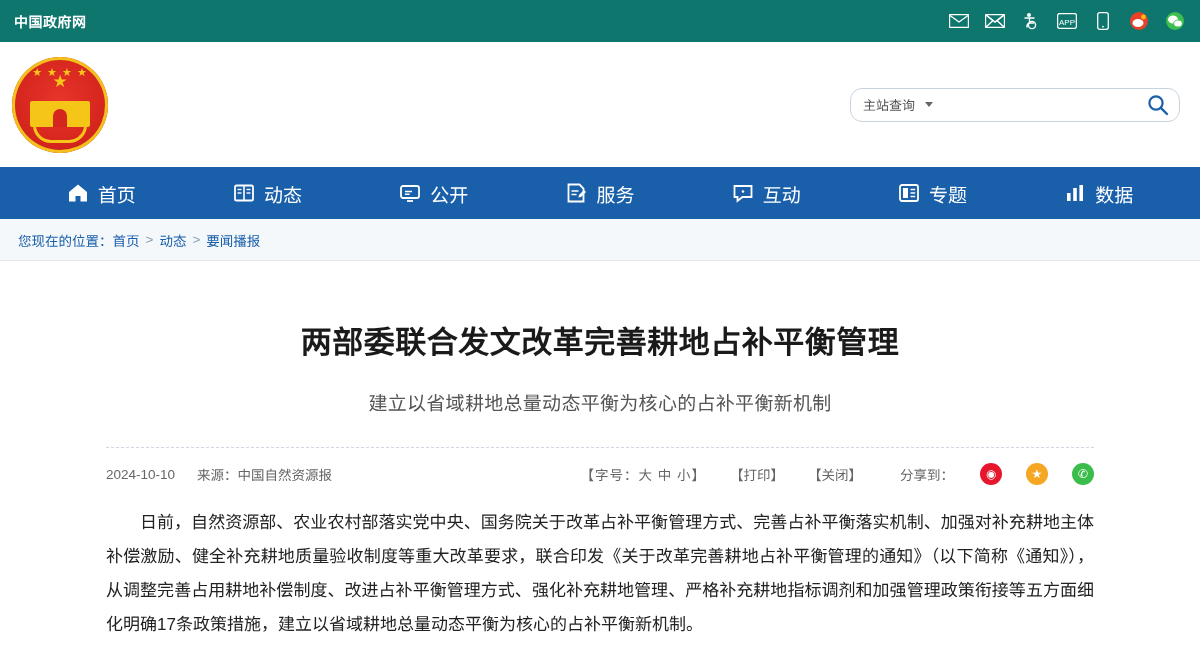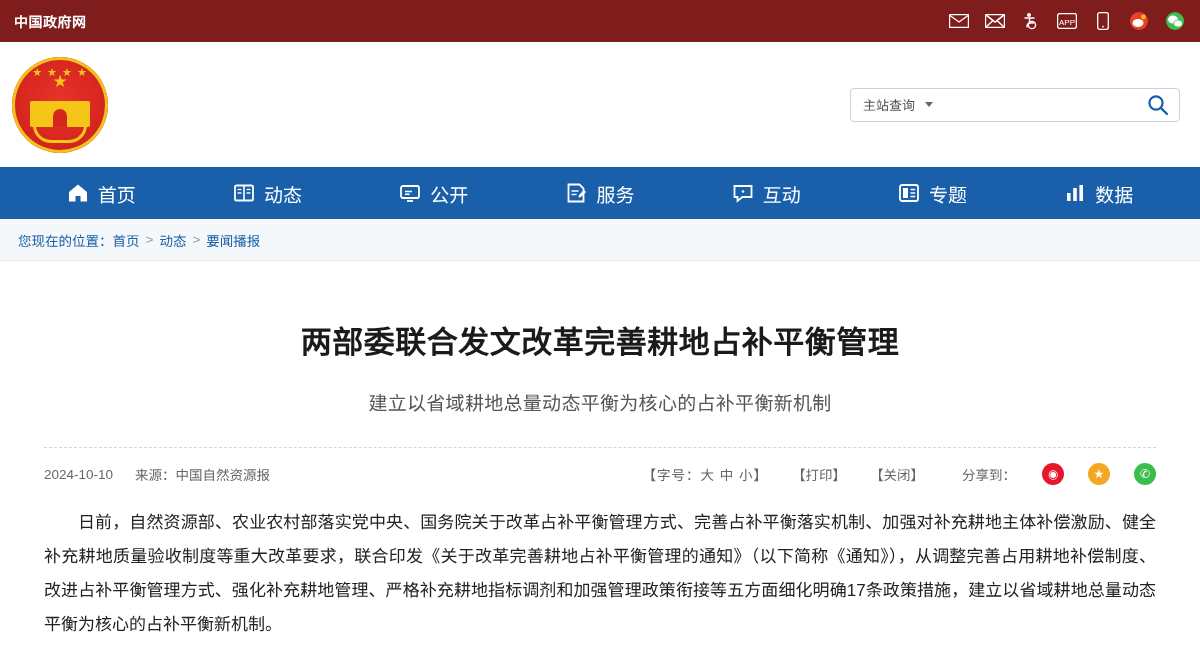--- a/index.html
+++ b/index.html
@@ -11,21 +11,21 @@
     height: 652px;
     overflow: hidden;
     background: #ffffff;
     font-family: "Liberation Sans", "DejaVu Sans", sans-serif;
     color: #333;
   }
 
   
   .topbar {
     height: 42px;
-    background: #7f1d1d;
+    background: #0f766e;
     display: flex;
     align-items: center;
     justify-content: space-between;
     padding: 14px 14px;
     box-sizing: border-box;
   }
   .topbar-left {
     color: #ffffff;
     font-size: 14px;
     font-weight: bold;
@@ -141,21 +141,21 @@
 
   
   .searchbox {
     position: absolute;
     right: 20px;
     top: 50%;
     transform: translateY(-50%);
     width: 330px;
     height: 34px;
     border: 1px solid #c9d3dd;
-    border-radius: 4px;
+    border-radius: 12px;
     display: flex;
     align-items: center;
     box-sizing: border-box;
     background: #fff;
   }
   .search-select {
     font-size: 13px;
     color: #555;
     padding: 0 10px 0 12px;
     display: flex;
@@ -231,21 +231,21 @@
     padding: 4px 18px;
     box-sizing: border-box;
     font-size: 13.5px;
     color: #1a5faa;
   }
   .crumbbar span { white-space: pre; }
   .crumb-sep { color: #8aa0b5; margin: 0 6px; }
 
   
   .content {
-    padding: 0 44px;
+    padding: 0 106px;
     box-sizing: border-box;
   }
   .art-title {
     text-align: center;
     font-size: 31px;
     font-weight: bold;
     color: #1a1a1a;
     margin-top: 56px;
     letter-spacing: 0.5px;
   }

